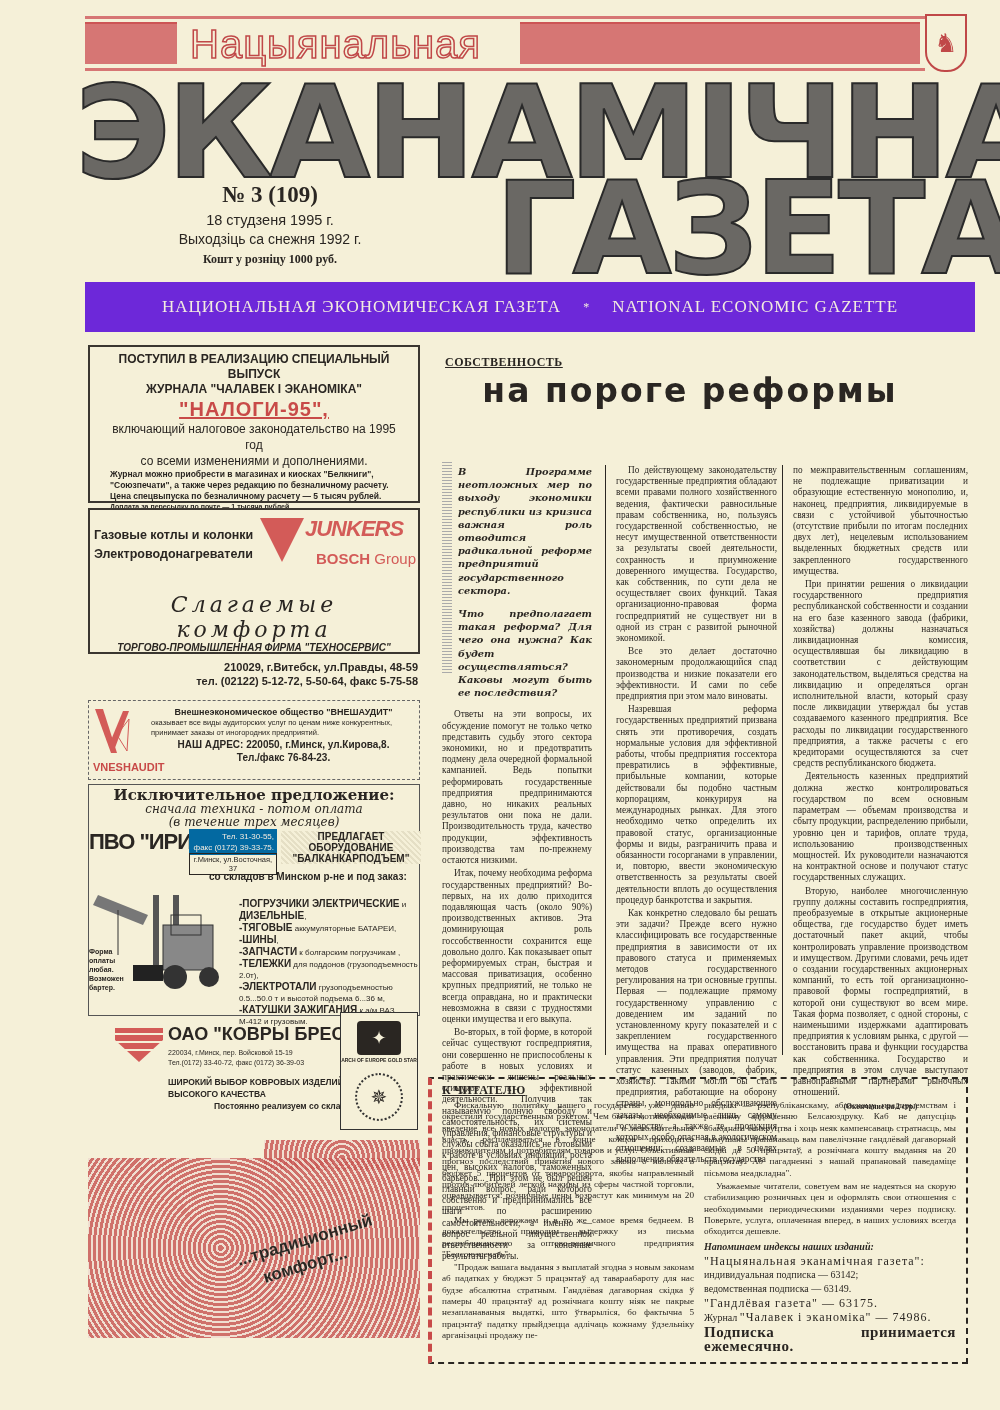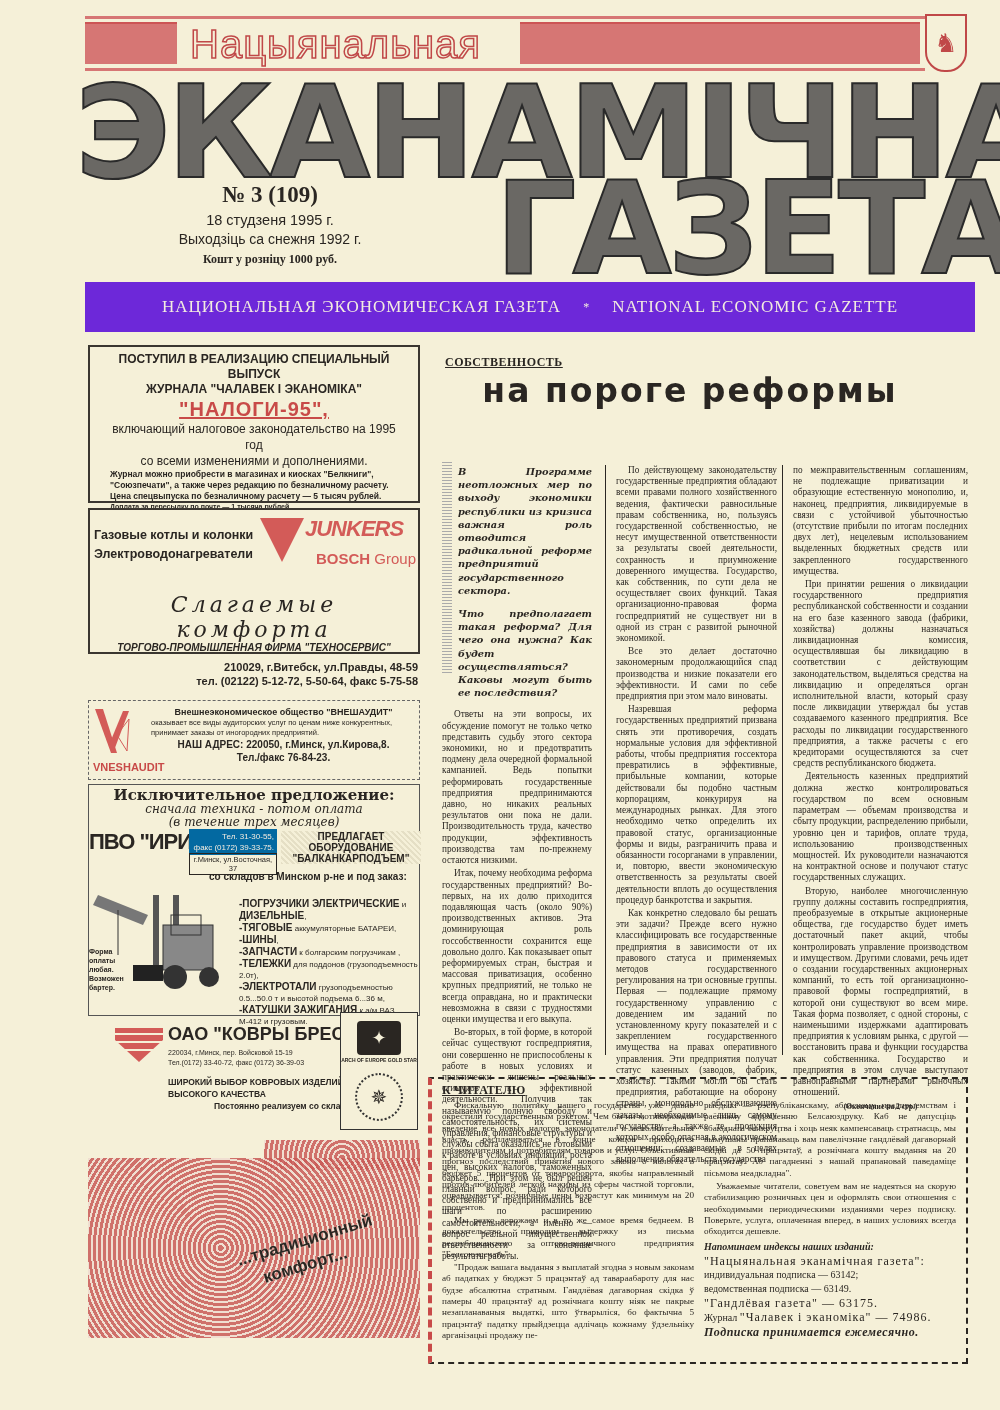--- a/index.html
+++ b/index.html
@@ -103,21 +103,21 @@
   
   .notice { position: absolute; left: 428px; top: 1077px; width: 540px; height: 287px; border: 2px dashed #2a2622; border-left: 4px dashed #c84a48; padding: 4px 10px; }
   .notice .rub { font-size: 12px; font-weight: bold; text-decoration: underline; }
   .notice .title { font-family: "DejaVu Sans", sans-serif; font-weight: bold; font-size: 24px; text-align: center; word-spacing: 40px; letter-spacing: 1px; line-height: 28px; }
   .notice .cols { display: flex; gap: 10px; margin-top: 2px; }
   .notice .nc { width: 255px; font-size: 9.2px; line-height: 11.3px; text-align: justify; }
   .notice .nc p { text-indent: 12px; margin-bottom: 2px; }
   .notice .idx { font-size: 10px; line-height: 14px; }
   .notice .idx .hdr { font-style: italic; font-weight: bold; }
   .notice .idx .pub { font-size: 12px; letter-spacing: 1px; }
-  .notice .idx .foot { font-style: italic; font-weight: bold; font-size: 12px; letter-spacing: 0.5px; }
+  .notice .idx .foot { font-weight: bold; font-size: 15px; letter-spacing: 0.5px; }
 </style>
 </head>
 <body>
 
 <header>
   <div class="mast-top">
     <div class="mast-line"></div>
     <div class="mast-bar-l"></div>
     <div class="mast-bar-r"></div>
     <div class="mast-line2"></div>

